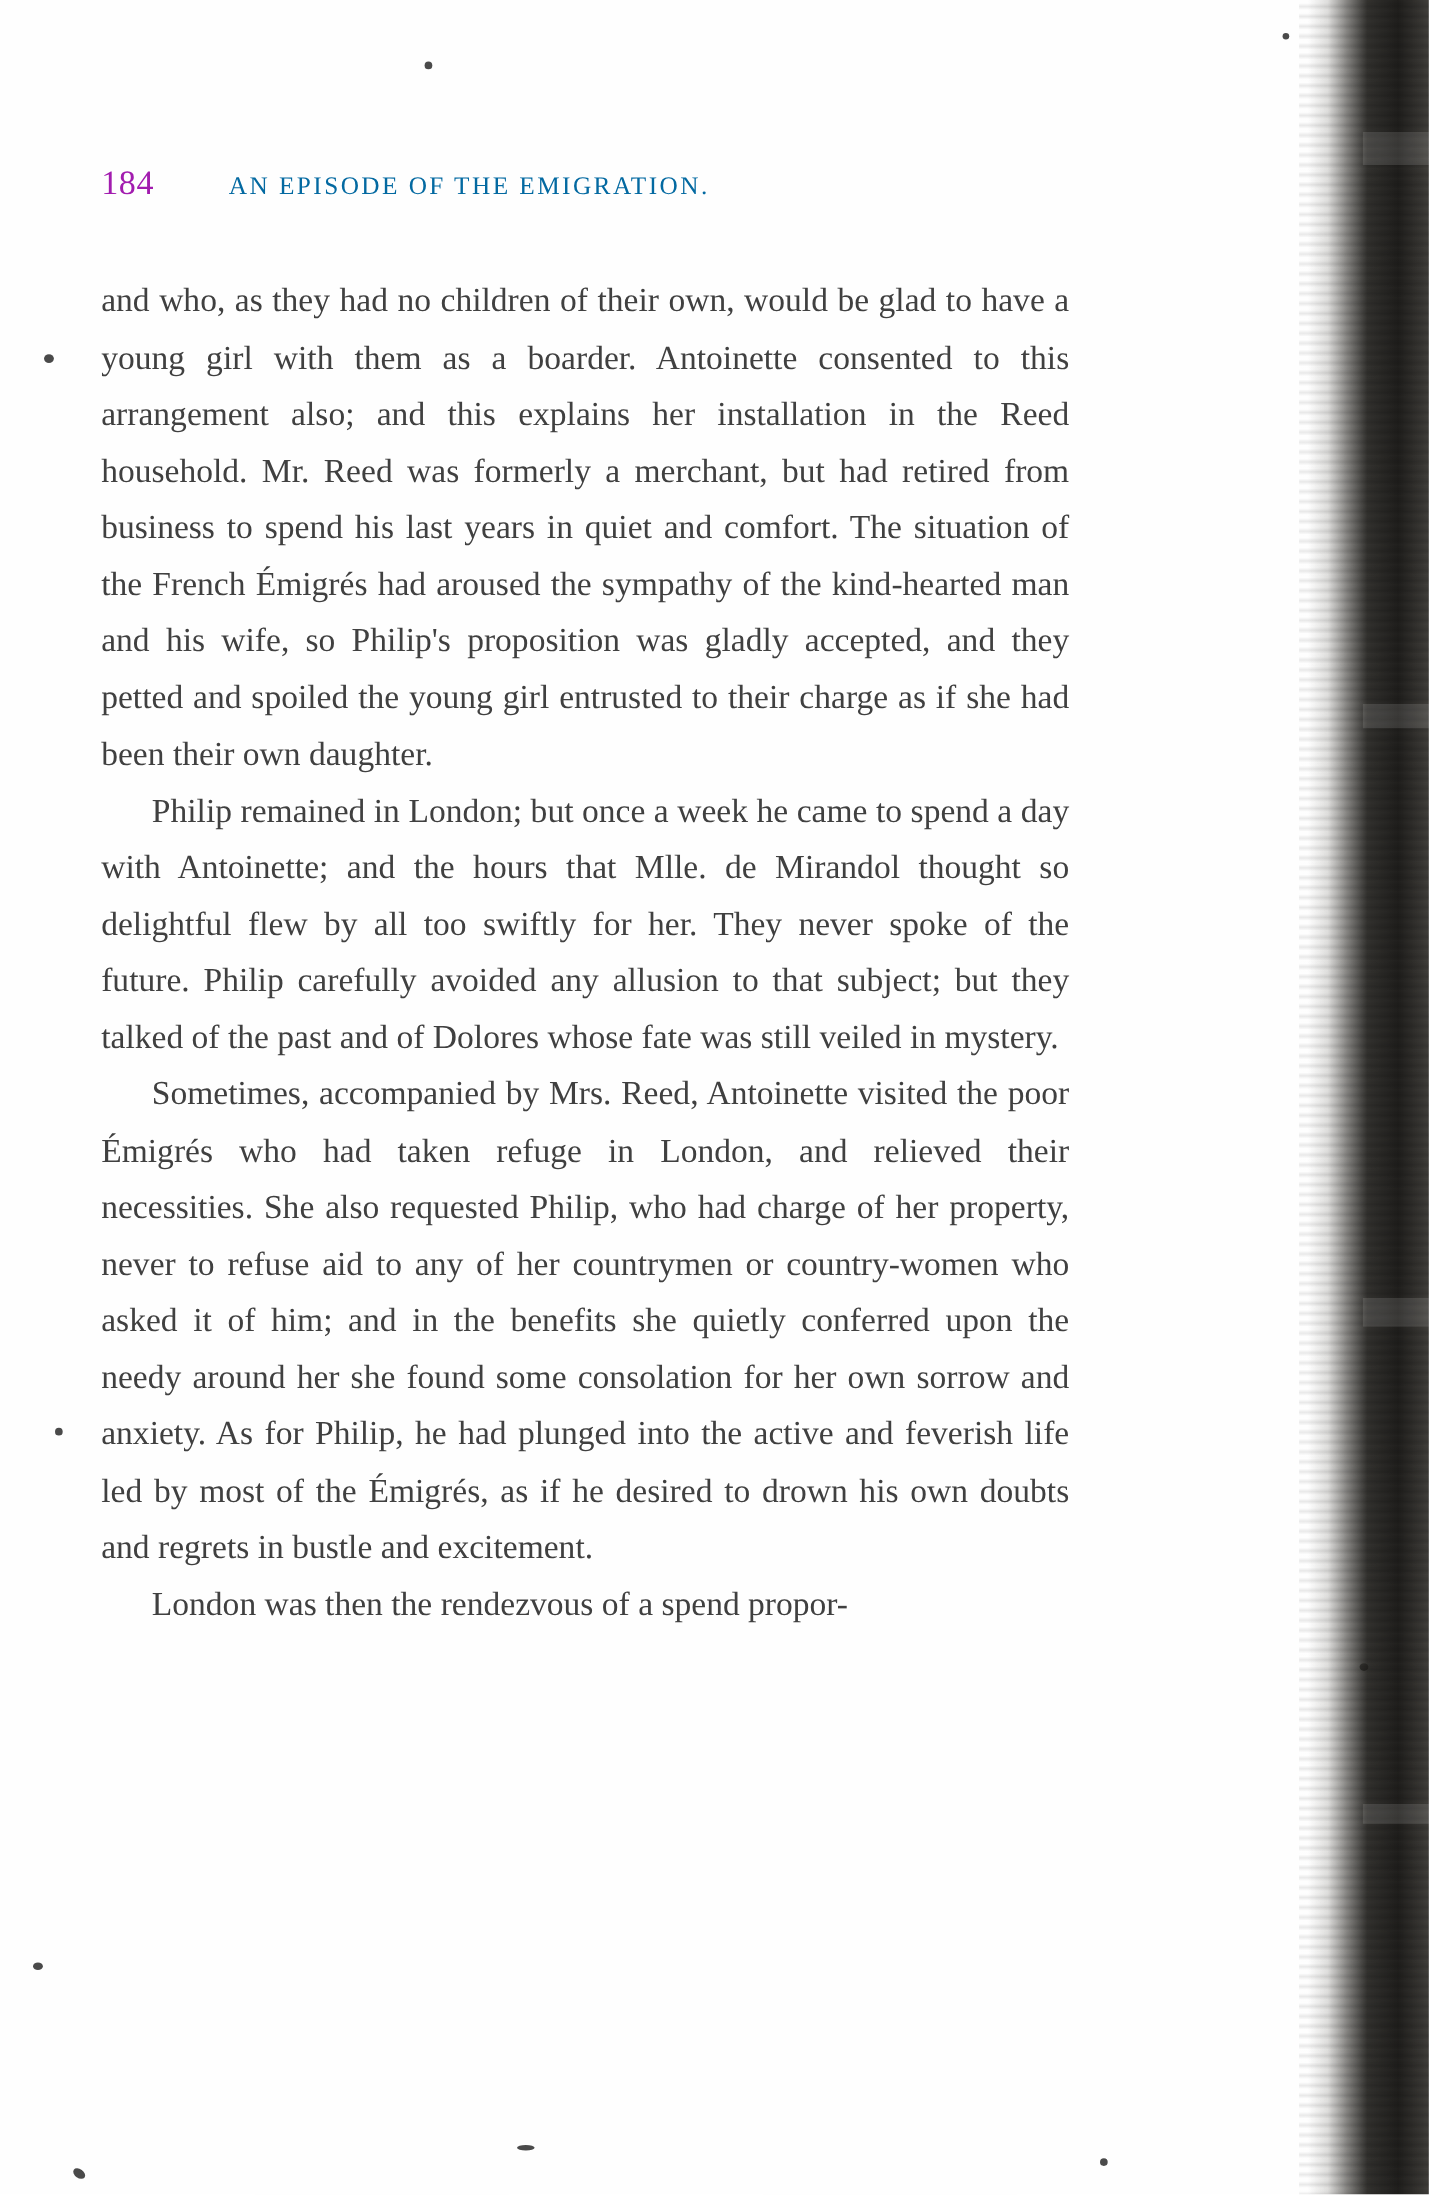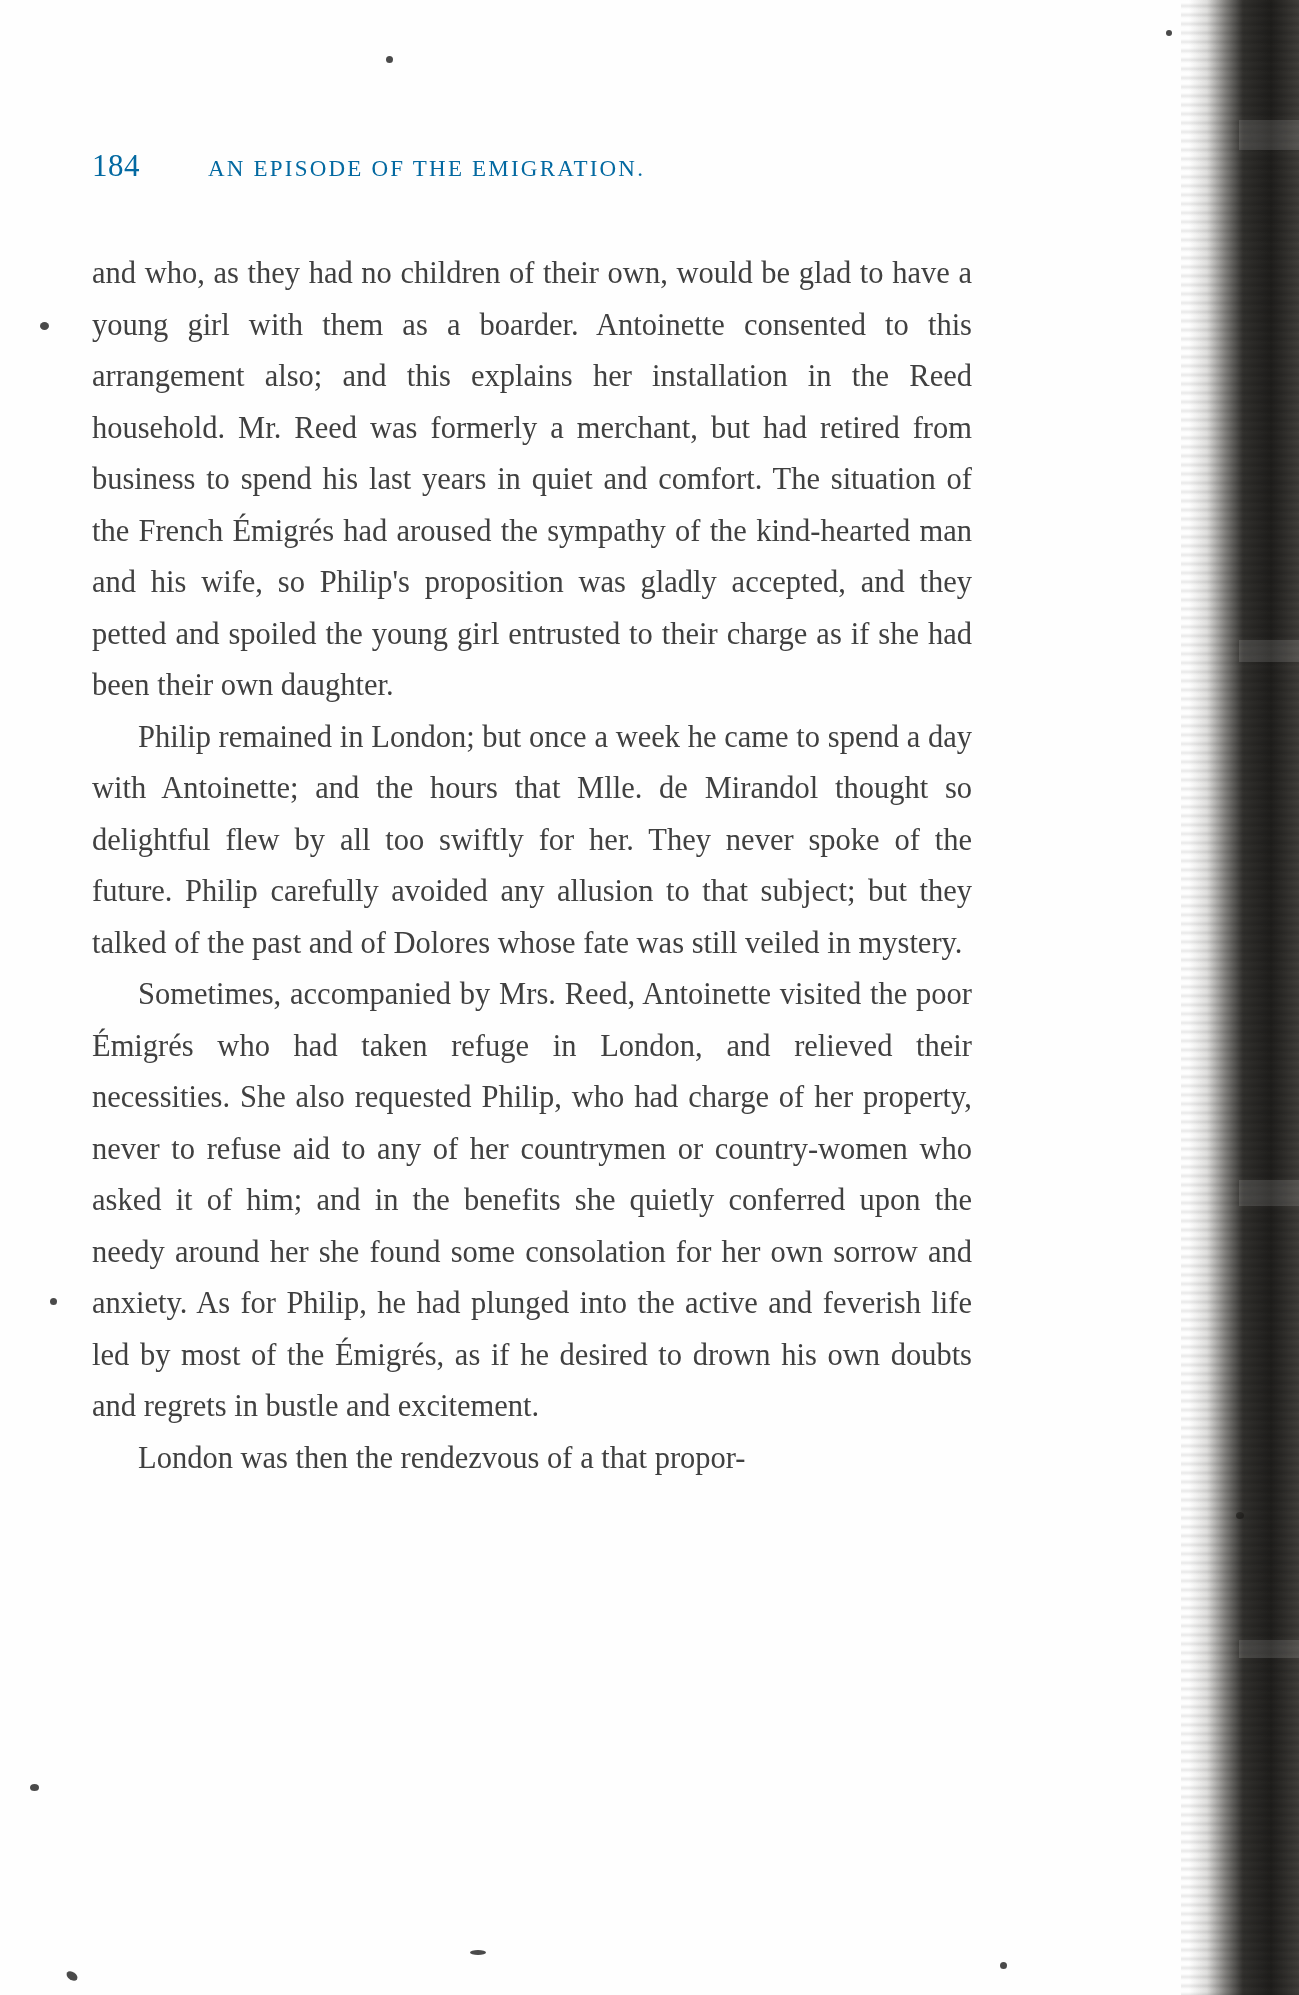--- a/index.html
+++ b/index.html
@@ -69,21 +69,21 @@
     position: absolute;
     left: 92px;
     top: 148px;
     width: 870px;
     display: flex;
     align-items: baseline;
   }
   .folio {
     font-size: 31px;
     letter-spacing: 0.5px;
-    color: #0369a1;
+    color: #a21caf;
     text-align: right;
   }
   .running-head {
     margin-left: 68px;
     font-size: 23px;
     letter-spacing: 2.2px;
     color: #0369a1;
     font-variant: small-caps;
     text-transform: uppercase;
   }
@@ -123,21 +123,21 @@
 
   <div id="header">
     <span class="folio">184</span>
     <span class="running-head">AN EPISODE OF THE EMIGRATION.</span>
   </div>
 
   <div id="body-text">
     <p class="no-indent">and who, as they had no children of their own, would be glad to have a young girl with them as a boarder. Antoinette consented to this arrangement also; and this explains her installation in the Reed household. Mr. Reed was formerly a merchant, but had retired from business to spend his last years in quiet and comfort. The situation of the French Émigrés had aroused the sympathy of the kind-hearted man and his wife, so Philip's proposition was gladly accepted, and they petted and spoiled the young girl entrusted to their charge as if she had been their own daughter.</p>
     <p>Philip remained in London; but once a week he came to spend a day with Antoinette; and the hours that Mlle. de Mirandol thought so delightful flew by all too swiftly for her. They never spoke of the future. Philip carefully avoided any allusion to that subject; but they talked of the past and of Dolores whose fate was still veiled in mystery.</p>
     <p>Sometimes, accompanied by Mrs. Reed, Antoinette visited the poor Émigrés who had taken refuge in London, and relieved their necessities. She also requested Philip, who had charge of her property, never to refuse aid to any of her countrymen or country-women who asked it of him; and in the benefits she quietly conferred upon the needy around her she found some consolation for her own sorrow and anxiety. As for Philip, he had plunged into the active and feverish life led by most of the Émigrés, as if he desired to drown his own doubts and regrets in bustle and excitement.</p>
-    <p>London was then the rendezvous of a that propor-</p>
+    <p>London was then the rendezvous of a spend propor-</p>
   </div>
 
   <span class="speck" style="left:386px; top:56px; width:7px; height:7px;"></span>
   <span class="speck" style="left:1166px; top:30px; width:6px; height:6px;"></span>
   <span class="speck" style="left:40px; top:322px; width:9px; height:8px;"></span>
   <span class="speck" style="left:50px; top:1298px; width:7px; height:7px;"></span>
   <span class="speck" style="left:1236px; top:1512px; width:8px; height:7px;"></span>
   <span class="speck" style="left:30px; top:1784px; width:9px; height:7px;"></span>
   <span class="speck" style="left:470px; top:1950px; width:16px; height:5px;"></span>
   <span class="speck" style="left:1000px; top:1962px; width:7px; height:7px;"></span>

